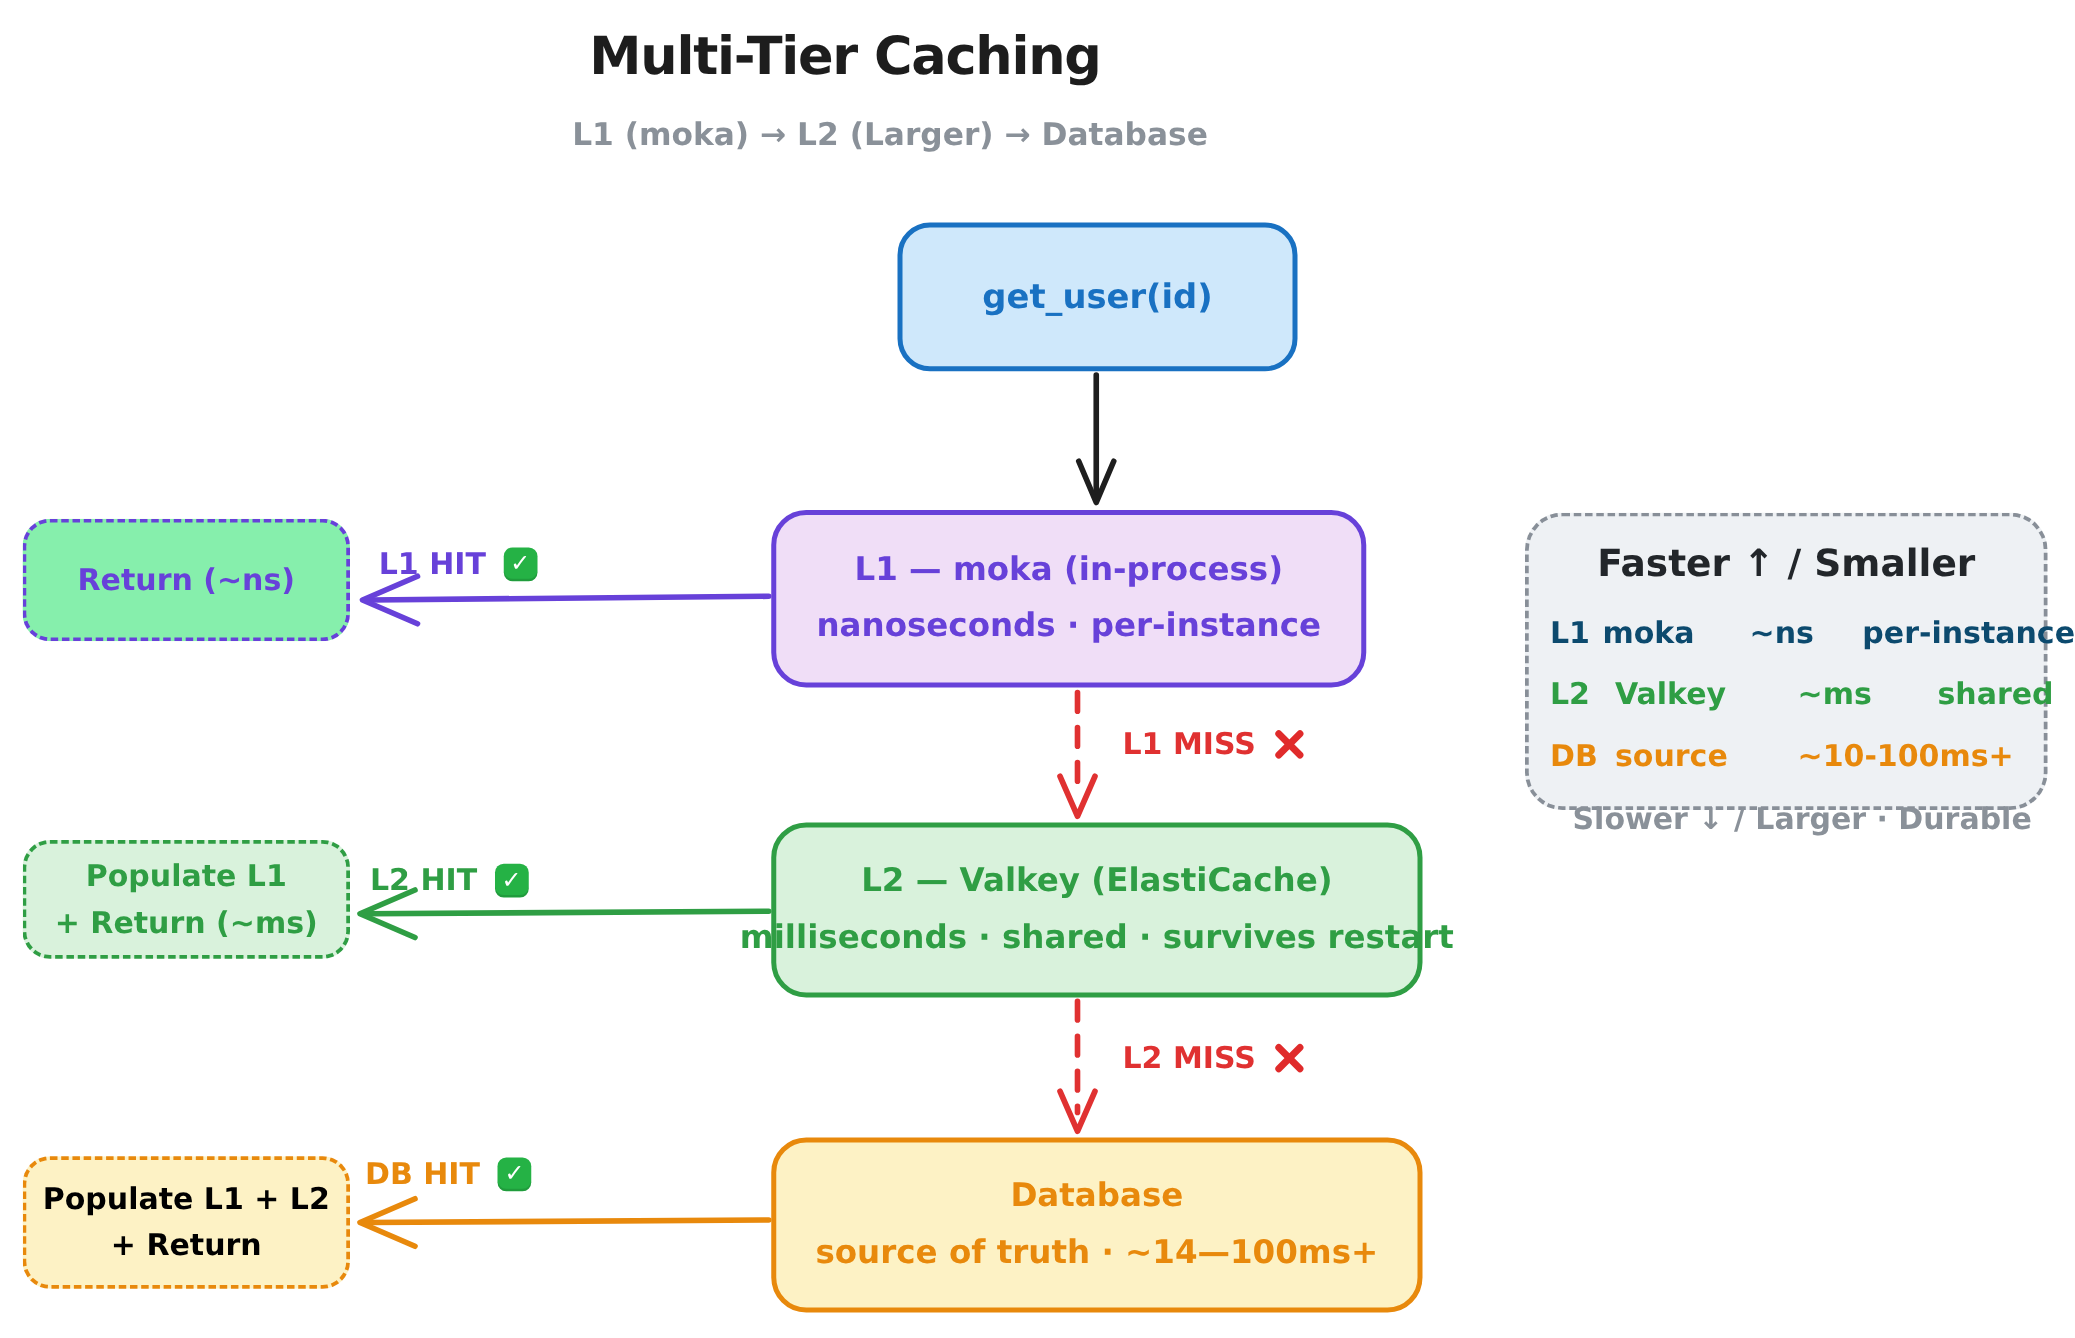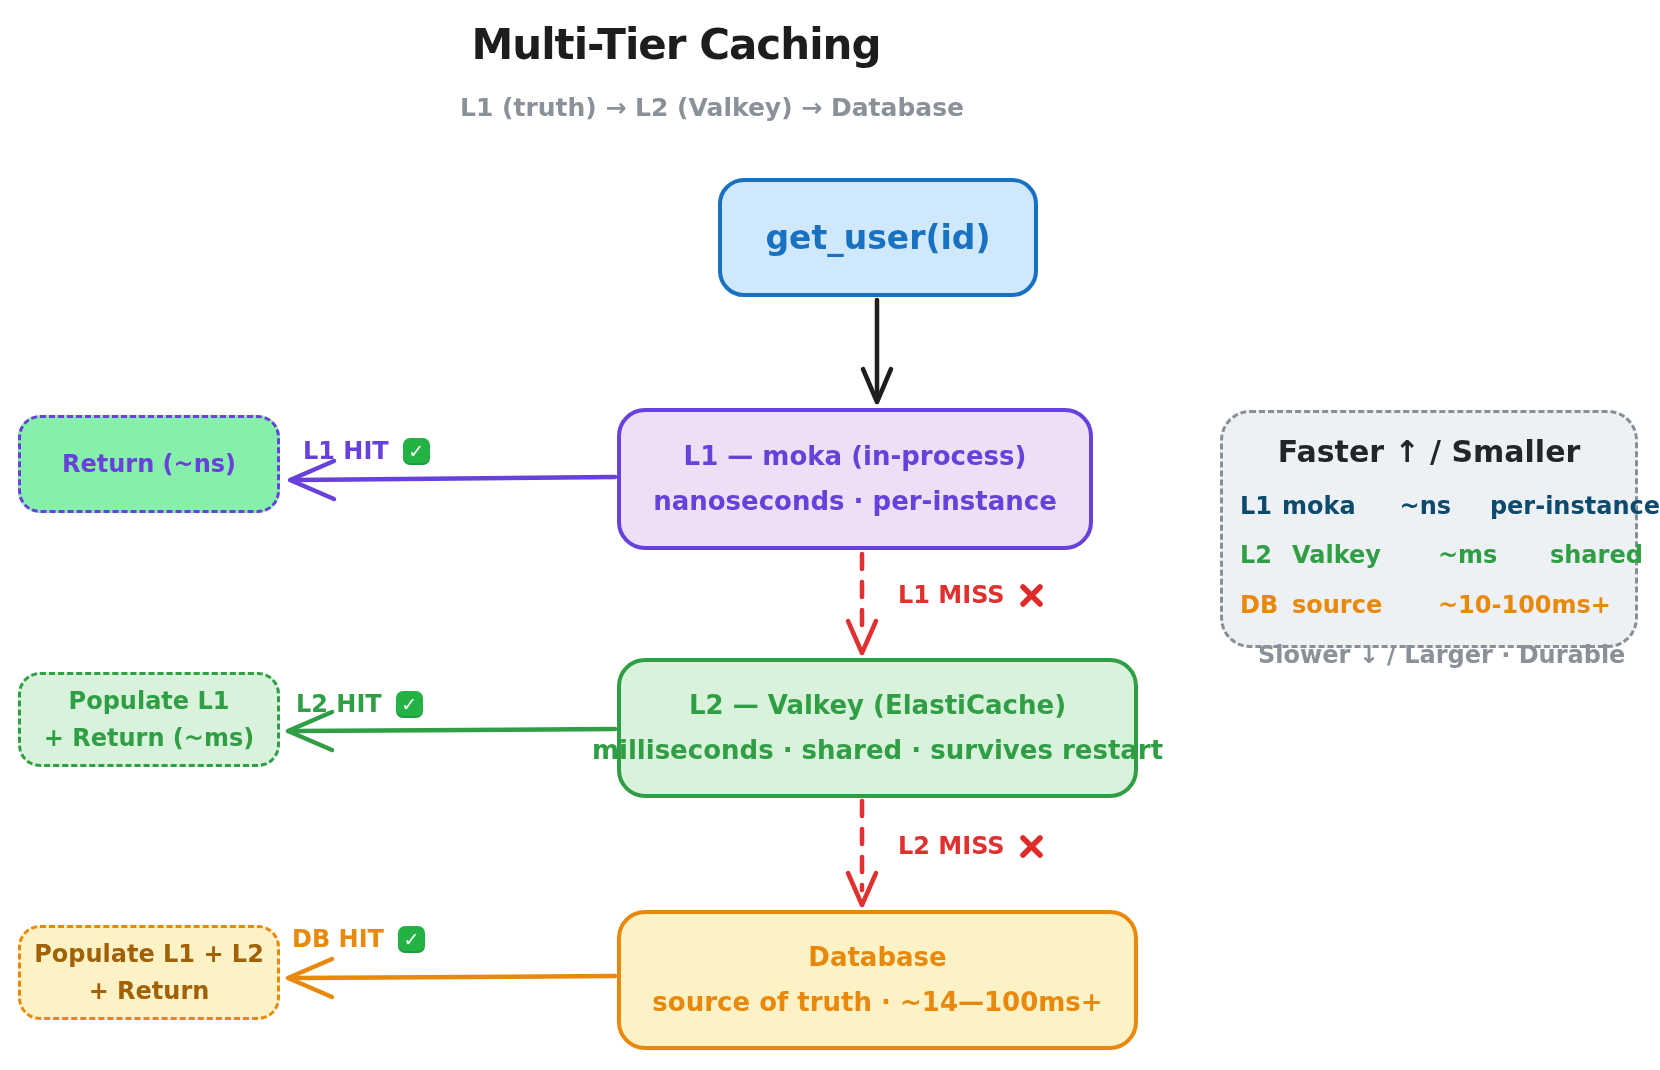--- a/index.html
+++ b/index.html
@@ -19,21 +19,21 @@
   }
   
   .box{
     box-sizing:border-box;display:flex;flex-direction:column;
     justify-content:center;align-items:center;text-align:center;
   }
   .box .l1line{white-space:nowrap;}
   .entry{
     left:718px;top:178px;width:320px;height:119px;
     background:#cfe8fb;border:4px solid #1971c2;border-radius:26px;
-    color:#1971c2;font-size:33px;font-weight:600;
+    color:#1971c2;font-size:27px;font-weight:600;
   }
   .tier{border-radius:28px;border:4px solid;font-size:26px;font-weight:600;line-height:45px;}
   .tier-l1{
     left:617px;top:408px;width:476px;height:142px;
     background:#f0def7;border-color:#6741d9;color:#6741d9;
   }
   .tier-l2{
     left:617px;top:658px;width:521px;height:140px;
     background:#d9f2dc;border-color:#2f9e44;color:#2f9e44;
   }
@@ -46,22 +46,22 @@
   }
   .side-l1{
     left:18px;top:415px;width:262px;height:98px;
     background:#86efac;border-color:#6741d9;color:#6741d9;
   }
   .side-l2{
     left:18px;top:672px;width:262px;height:95px;
     background:#d9f2dc;border-color:#2f9e44;color:#2f9e44;
   }
   .side-db{
-    left:18px;top:925px;width:262px;height:95px;
-    background:#fdf2c5;border-color:#e8890c;color:#a16207;
+    left:18px;top:925px;width:262px;height:106px;
+    background:#fdf2c5;border-color:#e8890c;color:#000000;
   }
   
   .edge-label{
     display:flex;align-items:center;gap:14px;
     font-size:24px;font-weight:700;white-space:nowrap;
   }
   .lab-l1hit{left:303px;top:437px;color:#6741d9;}
   .lab-l2hit{left:296px;top:690px;color:#2f9e44;}
   .lab-dbhit{left:292px;top:925px;color:#e8890c;}
   .lab-l1miss{left:898px;top:581px;color:#e03131;}
@@ -96,21 +96,21 @@
     font-size:24px;font-weight:600;color:#8a9199;white-space:nowrap;
   }
   svg.overlay{position:absolute;left:0;top:0;pointer-events:none;}
 </style>
 </head>
 <body>
 
 <div id="canvas">
 
   <div class="abs title">Multi-Tier Caching</div>
-  <div class="abs subtitle">L1 (truth) → L2 (Valkey) → Database</div>
+  <div class="abs subtitle">L1 (moka) → L2 (Larger) → Database</div>
 
   <svg class="overlay" width="1660" height="1070" viewBox="0 0 1660 1070">
 
     <g stroke="#1e1e1e" stroke-width="4.5" fill="none" stroke-linecap="round" stroke-linejoin="round">
       <line x1="877" y1="300" x2="877" y2="399"></line>
       <path d="M863 369 L877 402 L891 369"></path>
     </g>
 
     <g stroke="#6741d9" stroke-width="4.5" fill="none" stroke-linecap="round" stroke-linejoin="round">
       <line x1="615" y1="477" x2="296" y2="480"></line>

